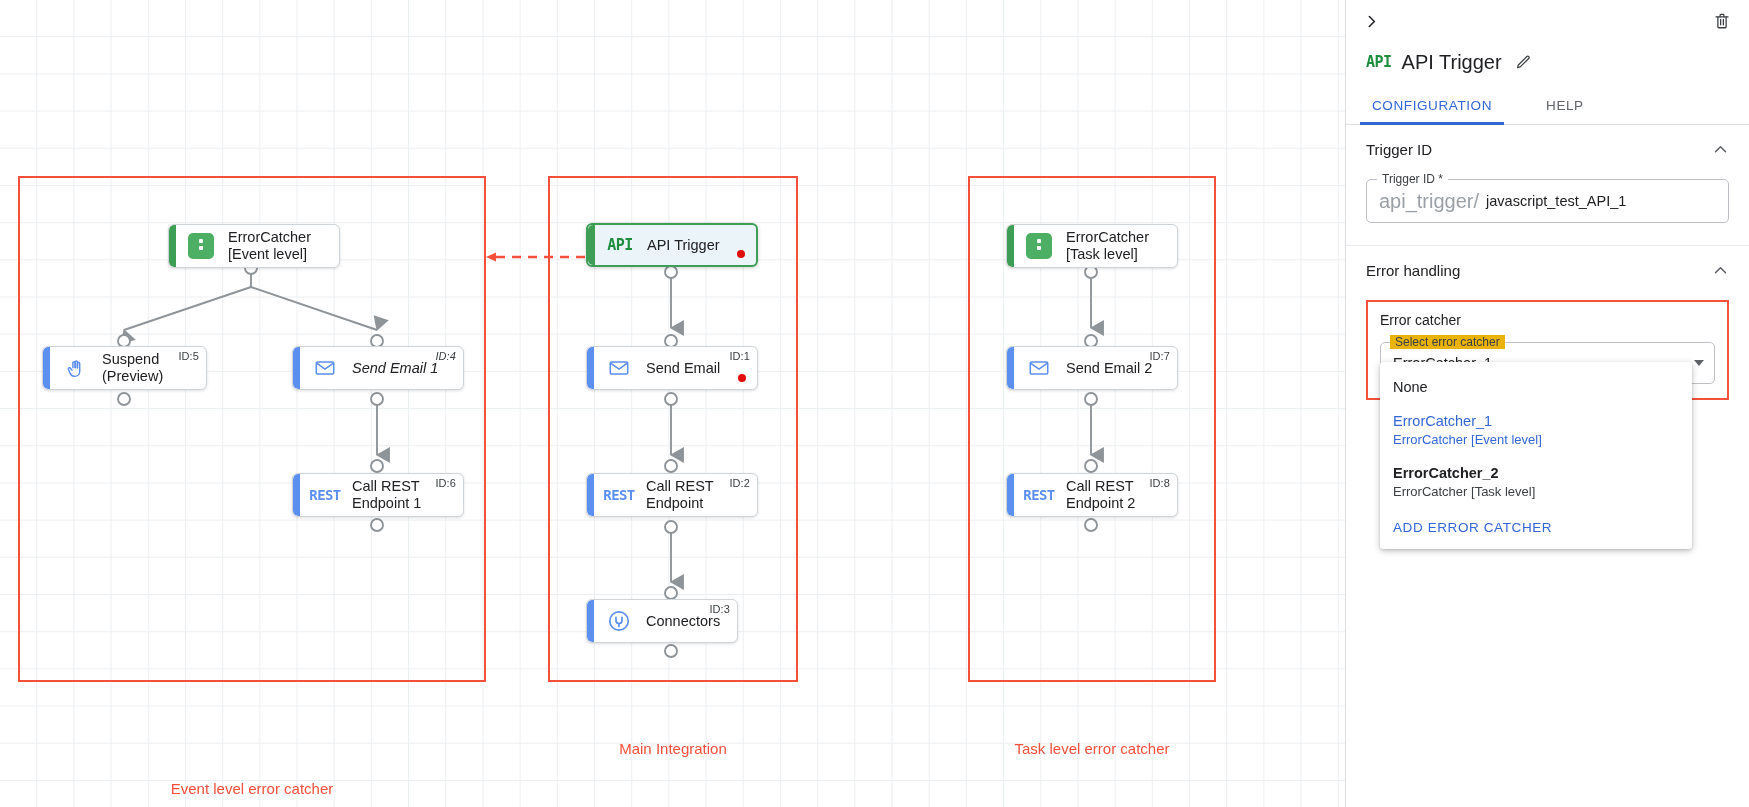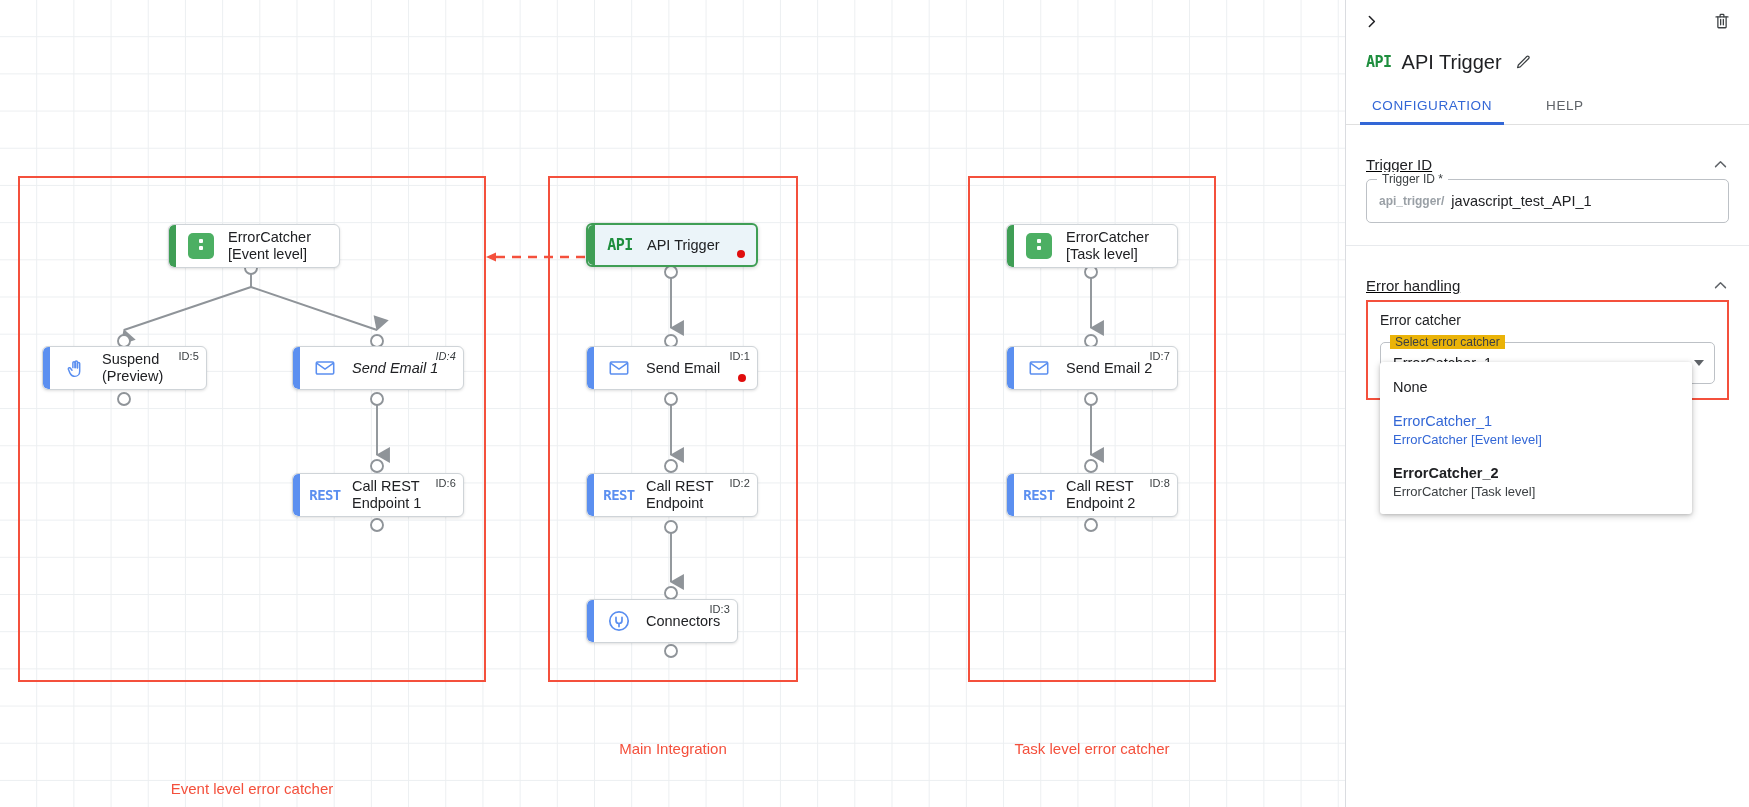--- a/index.html
+++ b/index.html
@@ -170,42 +170,42 @@
     content: ""; position: absolute;
     left: -6px; right: -6px; bottom: -1px; height: 3px;
     background: #3367d6;
   }
 
   .section {
     border-bottom: 1px solid #e8eaed;
     padding: 0 20px;
   }
   .section-head {
-    display: flex; align-items: flex-end; justify-content: space-between;
-    height: 48px; cursor: pointer; text-decoration: underline;
+    display: flex; align-items: center; justify-content: space-between;
+    height: 48px; cursor: pointer;
   }
   .section-title { font-size: 15px; color: #202124; font-weight: 500; }
   .chev { color: #5f6368; display: flex; }
 
   .field {
     position: relative;
     margin: 6px 0 22px 0;
     height: 44px;
     border: 1px solid #bdc1c6;
     border-radius: 5px;
     display: flex; align-items: center;
     padding: 0 12px;
     background: #fff;
   }
   .field-legend {
     position: absolute; top: -8px; left: 10px;
     background: #fff; padding: 0 5px;
     font-size: 12px; color: #3c4043; font-weight: 400;
   }
-  .field-prefix { color: #9aa0a6; font-size: 12px; margin-right: 7px; font-weight: bold; }
+  .field-prefix { color: #9aa0a6; font-size: 20px; margin-right: 7px; }
   .field-value { color: #202124; font-size: 14.5px; }
 
   
   #err-block {
     position: relative;
     margin: 6px 0 0 0;
     border: 2.5px solid #f4503c;
     padding: 10px 12px 14px 12px;
     background: #fff;
   }
@@ -524,18 +524,19 @@
             <div class="opt-main">None</div>
           </div>
           <div class="opt sel">
             <div class="opt-main">ErrorCatcher_1</div>
             <div class="opt-sub">ErrorCatcher [Event level]</div>
           </div>
           <div class="opt bold">
             <div class="opt-main">ErrorCatcher_2</div>
             <div class="opt-sub">ErrorCatcher [Task level]</div>
           </div>
+          <div class="opt-action">ADD ERROR CATCHER</div>
         </div>
       </div>
     </div>
 
   </div>
 </div>
 
 </body></html>

